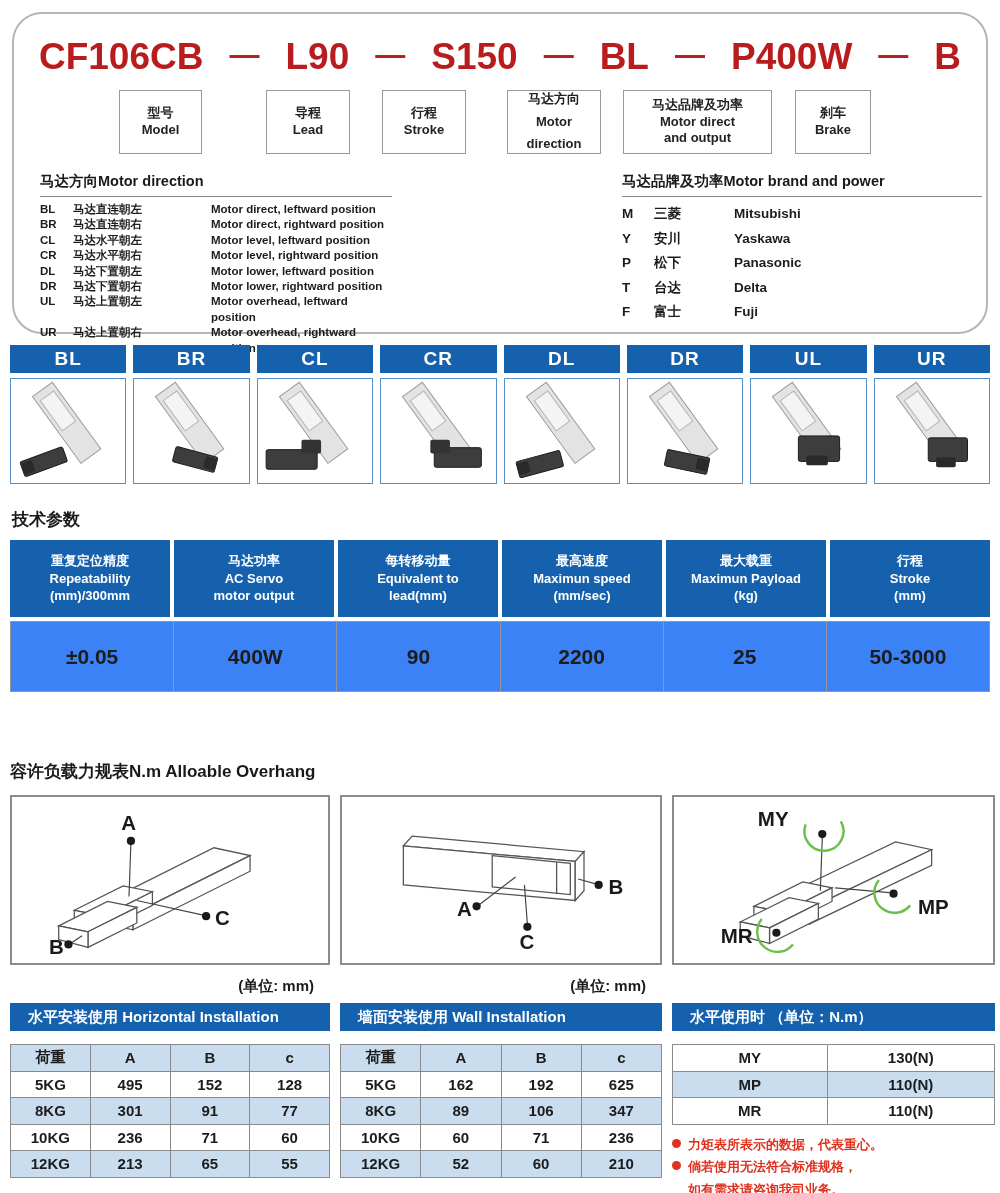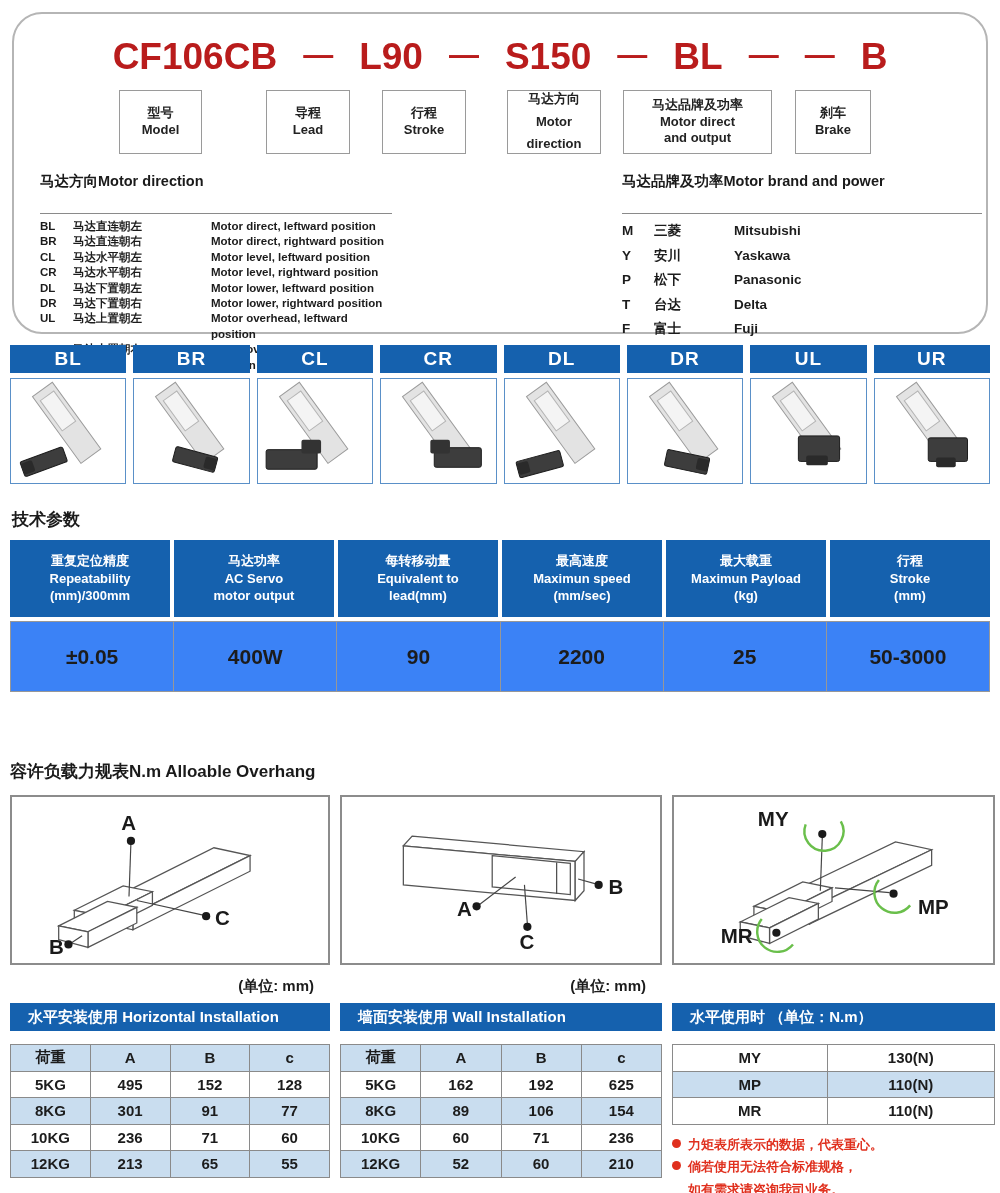--- a/index.html
+++ b/index.html
@@ -13,21 +13,21 @@
                align-items:center;gap:26px;font-size:37px;font-weight:bold;color:#b91c1c;white-space:nowrap;}
   .model-title .dash{font-size:30px;transform:translateY(-2px);}
   .lb{position:absolute;top:76px;height:62px;border:1px solid #9a9a9a;background:#fff;
       display:flex;flex-direction:column;justify-content:center;align-items:center;
       font-size:13px;font-weight:600;text-align:center;line-height:1.3;color:#222;}
   .lb1{left:105px;width:81px;} .lb2{left:252px;width:82px;} .lb3{left:368px;width:82px;}
   .lb4{left:493px;width:92px;justify-content:space-between;} .lb5{left:609px;width:147px;} .lb6{left:781px;width:74px;}
 
   .dir{position:absolute;left:26px;top:158px;width:352px;}
   .listhead{margin:0;font-size:14.5px;font-weight:bold;border-bottom:1.5px solid #8a8a8a;
-            padding-bottom:22px;margin-bottom:5px;color:#1a1a1a;}
+            padding-bottom:5px;margin-bottom:5px;color:#1a1a1a;}
   .dir-row{display:flex;font-size:11.5px;font-weight:bold;line-height:15.4px;}
   .dir-code{width:33px;} .dir-cn{width:138px;} .dir-en{flex:1;}
 
   .brand{position:absolute;left:608px;top:158px;width:360px;}
   .brand-row{display:flex;font-size:13.5px;font-weight:bold;line-height:24.5px;}
   .brand-code{width:32px;} .brand-cn{width:80px;} .brand-en{flex:1;}
 
   
   .gallery{position:absolute;left:10px;top:345px;width:980px;display:flex;gap:7px;}
   .gcell{flex:1;min-width:0;}
@@ -85,20 +85,21 @@
 
     <div class="model-title">
       <span>CF106CB</span>
       <span class="dash">—</span>
       <span>L90</span>
       <span class="dash">—</span>
       <span>S150</span>
       <span class="dash">—</span>
       <span>BL</span>
       <span class="dash">—</span>
+      <span>P400W</span>
       <span class="dash">—</span>
       <span>B</span>
     </div>
 
     <div class="lb lb1">
       <span>型号</span>
       <span>Model</span>
     </div>
     <div class="lb lb2">
       <span>导程</span>
@@ -486,21 +487,21 @@
       <tr>
         <td>5KG</td>
         <td>162</td>
         <td>192</td>
         <td>625</td>
       </tr>
       <tr class="shade">
         <td>8KG</td>
         <td>89</td>
         <td>106</td>
-        <td>154</td>
+        <td>347</td>
       </tr>
       <tr>
         <td>10KG</td>
         <td>60</td>
         <td>71</td>
         <td>236</td>
       </tr>
       <tr class="shade">
         <td>12KG</td>
         <td>52</td>

